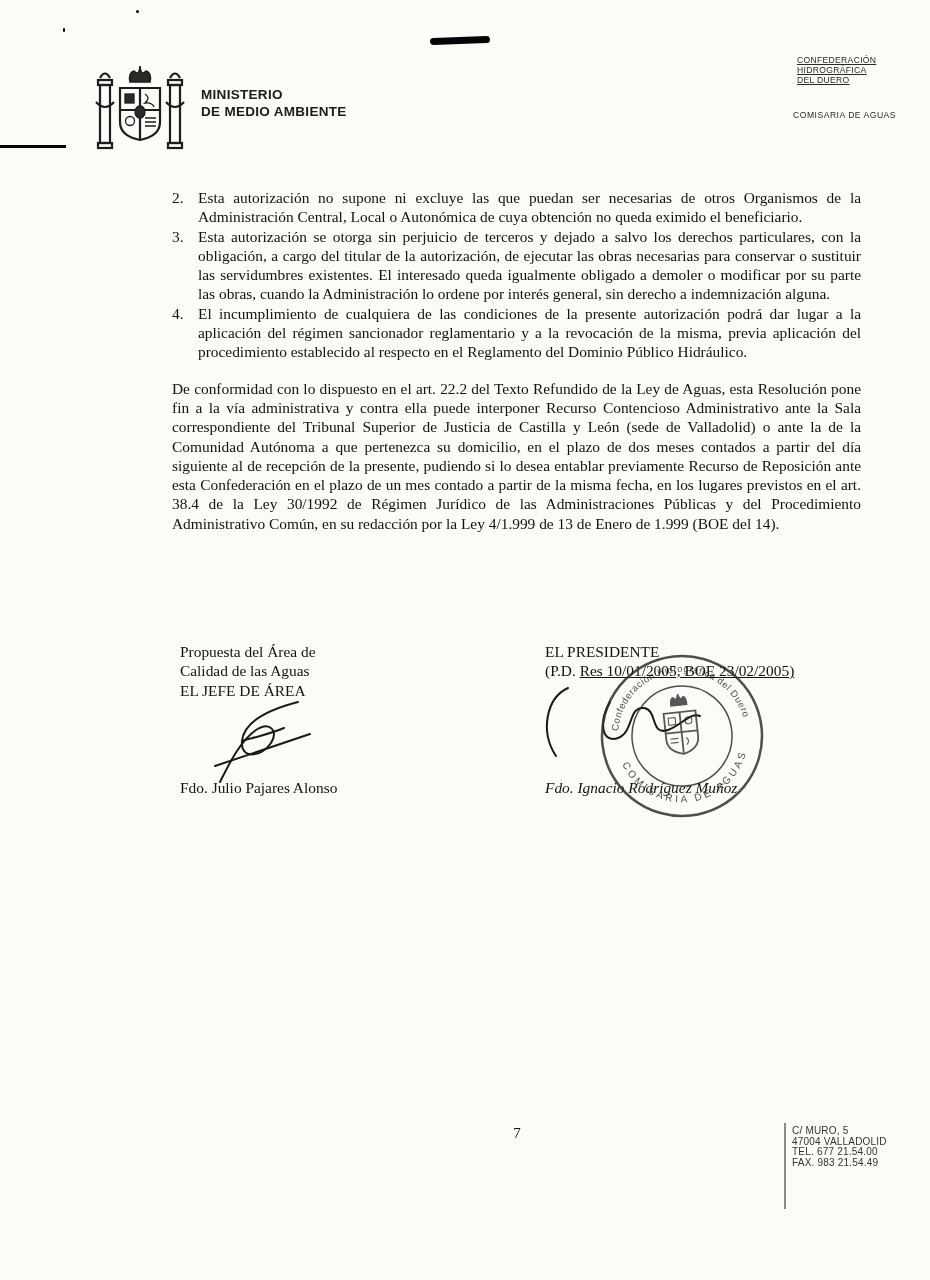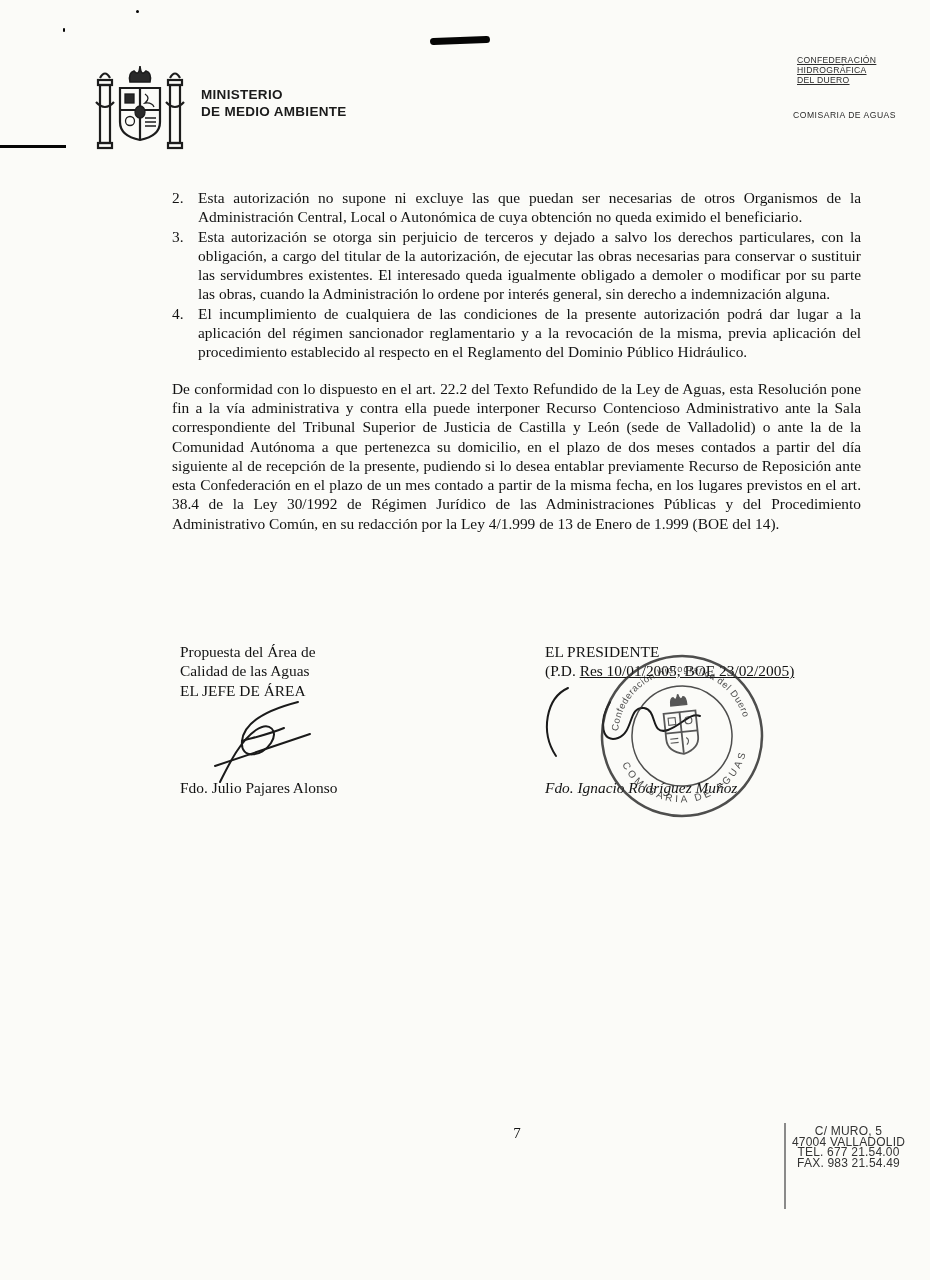--- a/index.html
+++ b/index.html
@@ -24,21 +24,21 @@
   .closing{margin-top:17px;}
 
   
   .sig-block{font-size:15.4px;line-height:19.3px;color:#121212;}
   .ul{text-decoration:underline;}
   .fdo{font-size:15.4px;color:#121212;}
 
   
   .pagenum{font-size:15px;text-align:center;color:#121212;}
   .footer-divider{background:#8a8a8a;}
-  .footer-address{font-family:"Liberation Sans",sans-serif;font-size:12px;line-height:10.5px;letter-spacing:.2px;color:#333;text-align:center;}
+  .footer-address{font-family:"Liberation Sans",sans-serif;font-size:10px;line-height:10.5px;letter-spacing:.2px;color:#333;}
 
   svg{display:block;}
 </style>
 </head>
 <body>
 
 <div class="page">
 
   <div class="abs dot" style="left:136px;top:10px;width:3px;height:3px;"></div>
   <div class="abs dot" style="left:63px;top:28px;width:2px;height:4px;border-radius:2px;"></div>

